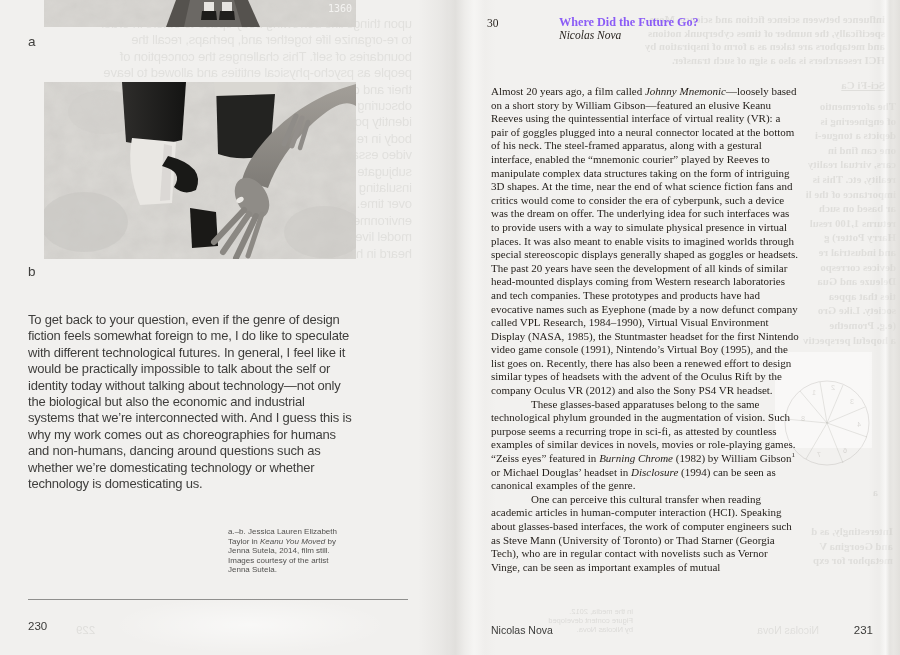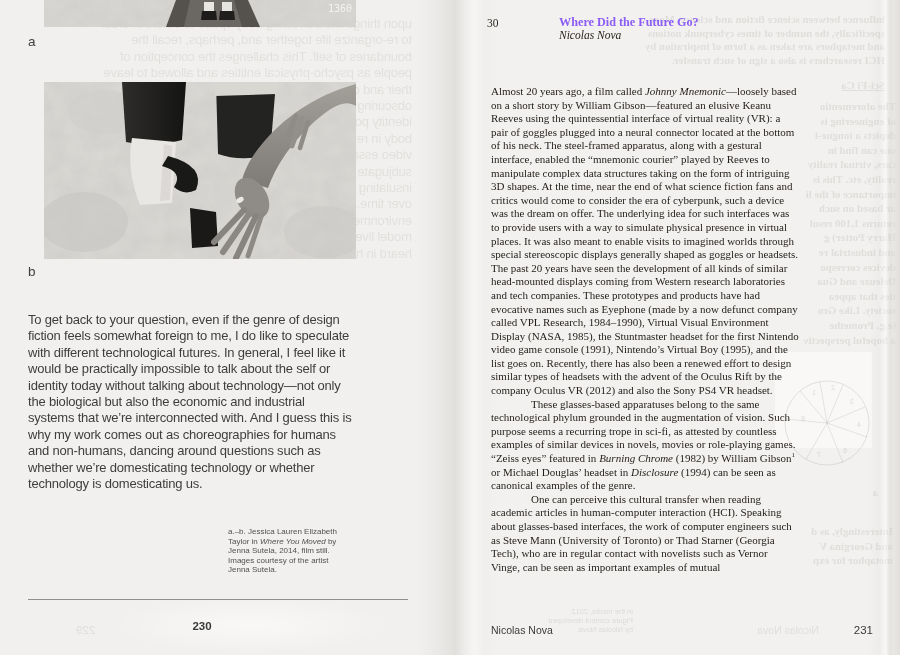--- a/index.html
+++ b/index.html
@@ -17,22 +17,22 @@
 
   
   .photo{position:absolute;left:44px;z-index:2;overflow:hidden;}
   .photo svg{display:block;width:100%;height:100%;}
   .fig-label{position:absolute;left:28px;font-size:13.5px;color:#3f3e3c;z-index:2;}
   .left-body{position:absolute;left:28px;top:312px;width:326px;font-size:13px;
              letter-spacing:-0.2px;line-height:16.4px;color:#3f3e3c;z-index:2;}
   .left-caption{position:absolute;left:228px;top:527px;width:118px;font-size:8px;
                 line-height:9.5px;color:#52514f;z-index:2;}
   .left-rule{position:absolute;left:28px;top:599px;width:380px;height:1px;background:#8f8f8d;z-index:2;}
-  .left-pagenum{position:absolute;left:12px;top:620px;width:380px;text-align:center;
-                font-size:11.5px;color:#3a3a38;z-index:2;font-weight:bold;}
+  .left-pagenum{position:absolute;left:28px;top:620px;width:380px;text-align:left;
+                font-size:11.5px;color:#3a3a38;z-index:2;}
   .white-blob{position:absolute;left:110px;top:596px;width:280px;height:58px;z-index:1;
               background:radial-gradient(ellipse at center,rgba(255,255,255,0.55),rgba(255,255,255,0) 70%);}
 
   
   .chapter-num{position:absolute;left:39px;top:17px;font-family:"Liberation Serif",serif;
                font-size:11.5px;color:#2a2520;z-index:2;}
   .essay-title{position:absolute;left:111px;top:15px;font-family:"Liberation Serif",serif;
                font-weight:bold;font-size:12.2px;color:#8b5cf6;z-index:2;}
   .essay-author{position:absolute;left:111px;top:29px;font-family:"Liberation Serif",serif;
                 font-style:italic;font-size:11.5px;color:#2a2520;z-index:2;}
@@ -139,21 +139,21 @@
         <path d="M252,34 L240,62" stroke="#8f8c88" stroke-width="5" stroke-linecap="round" fill="none"></path>
         <path d="M258,36 L248,64" stroke="#938f8b" stroke-width="5" stroke-linecap="round" fill="none"></path>
         <path d="M264,40 L256,66" stroke="#8f8c88" stroke-width="4.5" stroke-linecap="round" fill="none"></path>
         <ellipse cx="196" cy="118" rx="4" ry="2.5" transform="rotate(-30 196 118)" fill="#eae8e4"></ellipse>
       </svg>
     </div>
     <div class="fig-label" style="top:264px;">b</div>
 
     <div class="left-body">To get back to your question, even if the genre of design fiction feels somewhat foreign to me, I do like to speculate with different technological futures. In general, I feel like it would be practically impossible to talk about the self or identity today without talking about technology—not only the biological but also the economic and industrial systems that we’re interconnected with. And I guess this is why my work comes out as choreographies for humans and non-humans, dancing around questions such as whether we’re domesticating technology or whether technology is domesticating us.</div>
 
-    <div class="left-caption">a.–b. Jessica Lauren Elizabeth Taylor in <i>Where You Moved</i> by Jenna Sutela, 2014, film still. Images courtesy of the artist Jenna Sutela.</div>
+    <div class="left-caption">a.–b. Jessica Lauren Elizabeth Taylor in <i>Keanu You Moved</i> by Jenna Sutela, 2014, film still. Images courtesy of the artist Jenna Sutela.</div>
 
     <div class="left-rule"></div>
     <div class="left-pagenum">230</div>
   </div>
 
   <div class="page page-right">
 
     <div class="ghost g-serif" style="left:192px;top:13px;width:245px;font-size:10.8px;line-height:13.5px;">influence between science fiction and science. More specifically, the number of times cyberpunk notions and metaphors are taken as a form of inspiration by HCI researchers is also a sign of such transfer.</div>
     <div class="ghost g-serif g-heading" style="left:317px;top:79px;width:120px;font-size:11px;">Sci-Fi Ca</div>
     <div class="ghost g-serif pre" style="left:340px;top:99px;width:108px;font-size:10.8px;line-height:14.6px;">The aforementio

